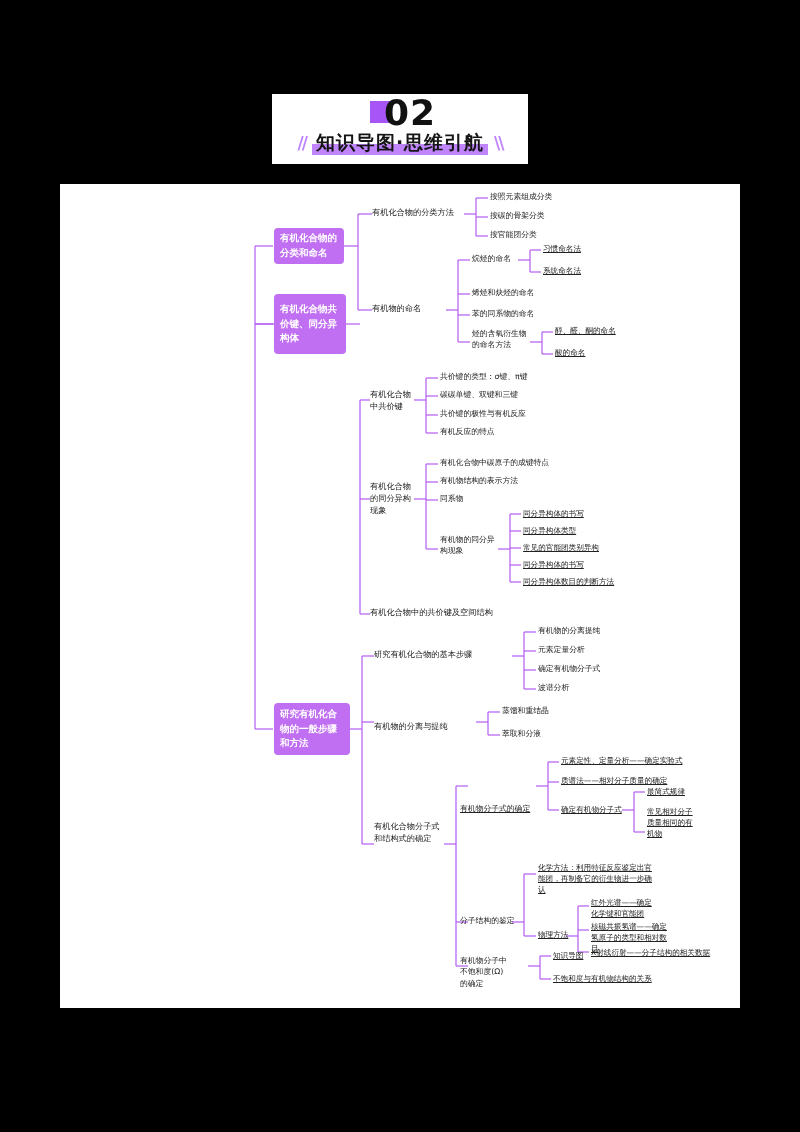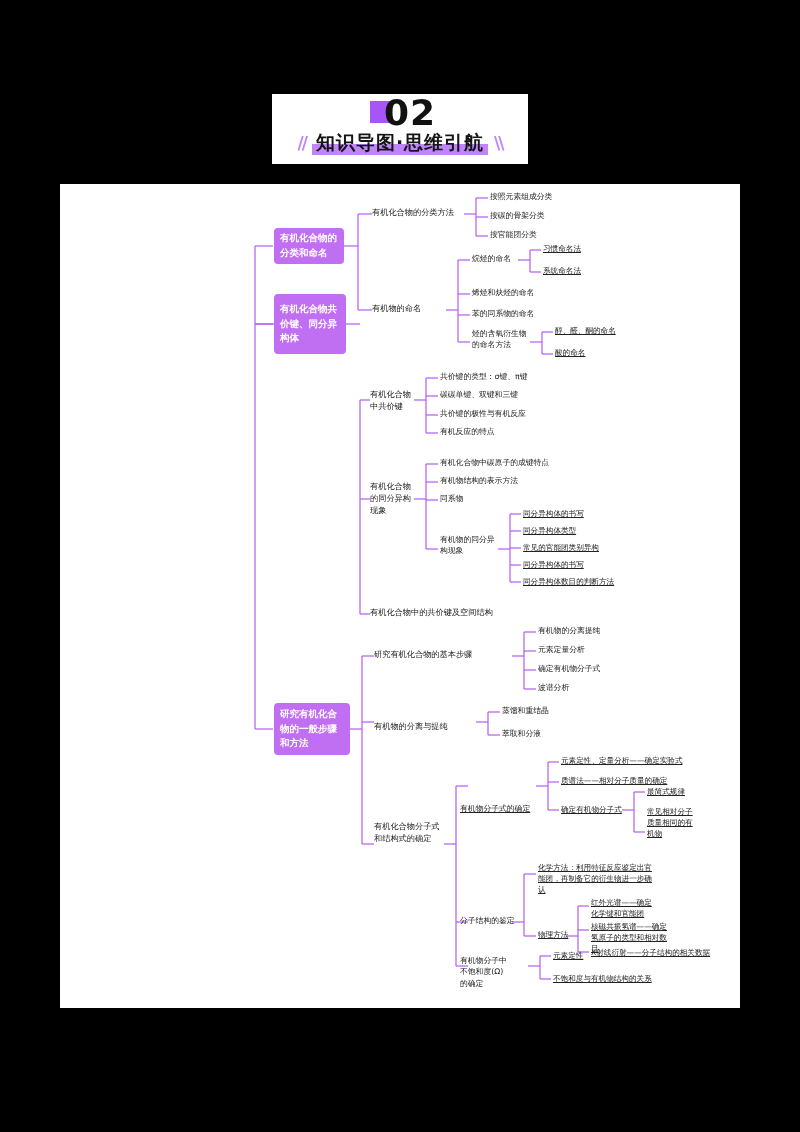--- a/index.html
+++ b/index.html
@@ -349,20 +349,20 @@
       <span>核磁共振氢谱——确定氢原子的类型和相对数目</span>
     </div>
     <div class="node lvl4" style="left:531px;top:763px;width:140px;">
       <span>X射线衍射——分子结构的相关数据</span>
     </div>
 
     <div class="node lvl3" style="left:400px;top:732px;width:50px;margin-top:39px;">
       <span>有机物分子中不饱和度(Ω)的确定</span>
     </div>
     <div class="node lvl4" style="left:493px;top:766px;width:60px;">
-      <span>元素定性</span>
+      <span>知识导图</span>
     </div>
     <div class="node lvl4" style="left:493px;top:789px;width:150px;">
       <span>不饱和度与有机物结构的关系</span>
     </div>
 
   </div>
 </div>
 
 </body></html>

